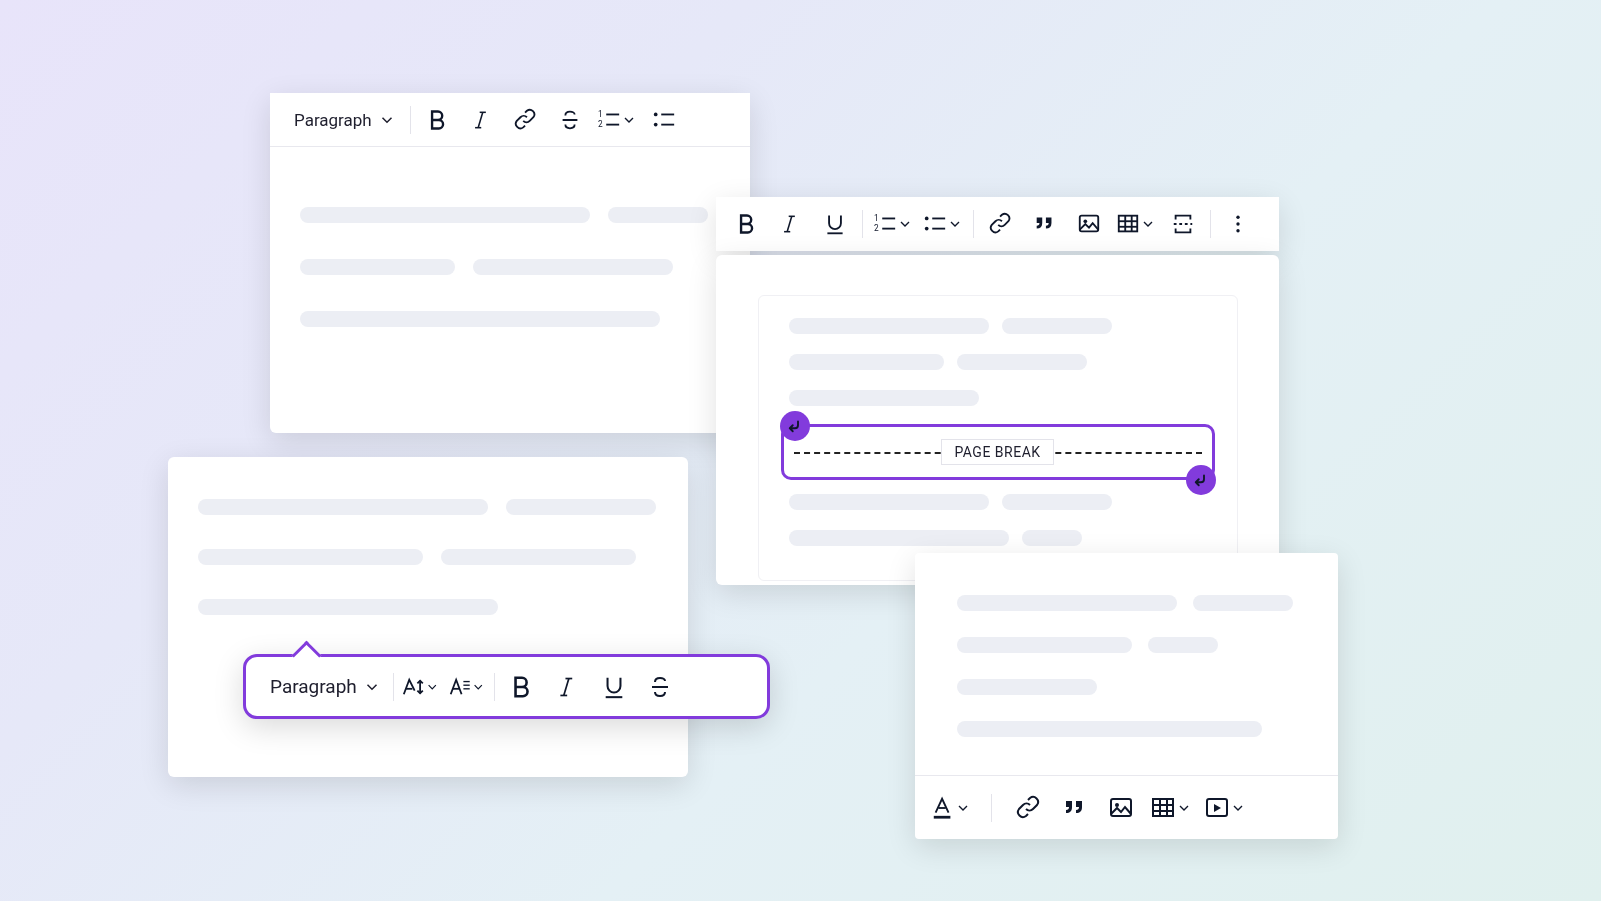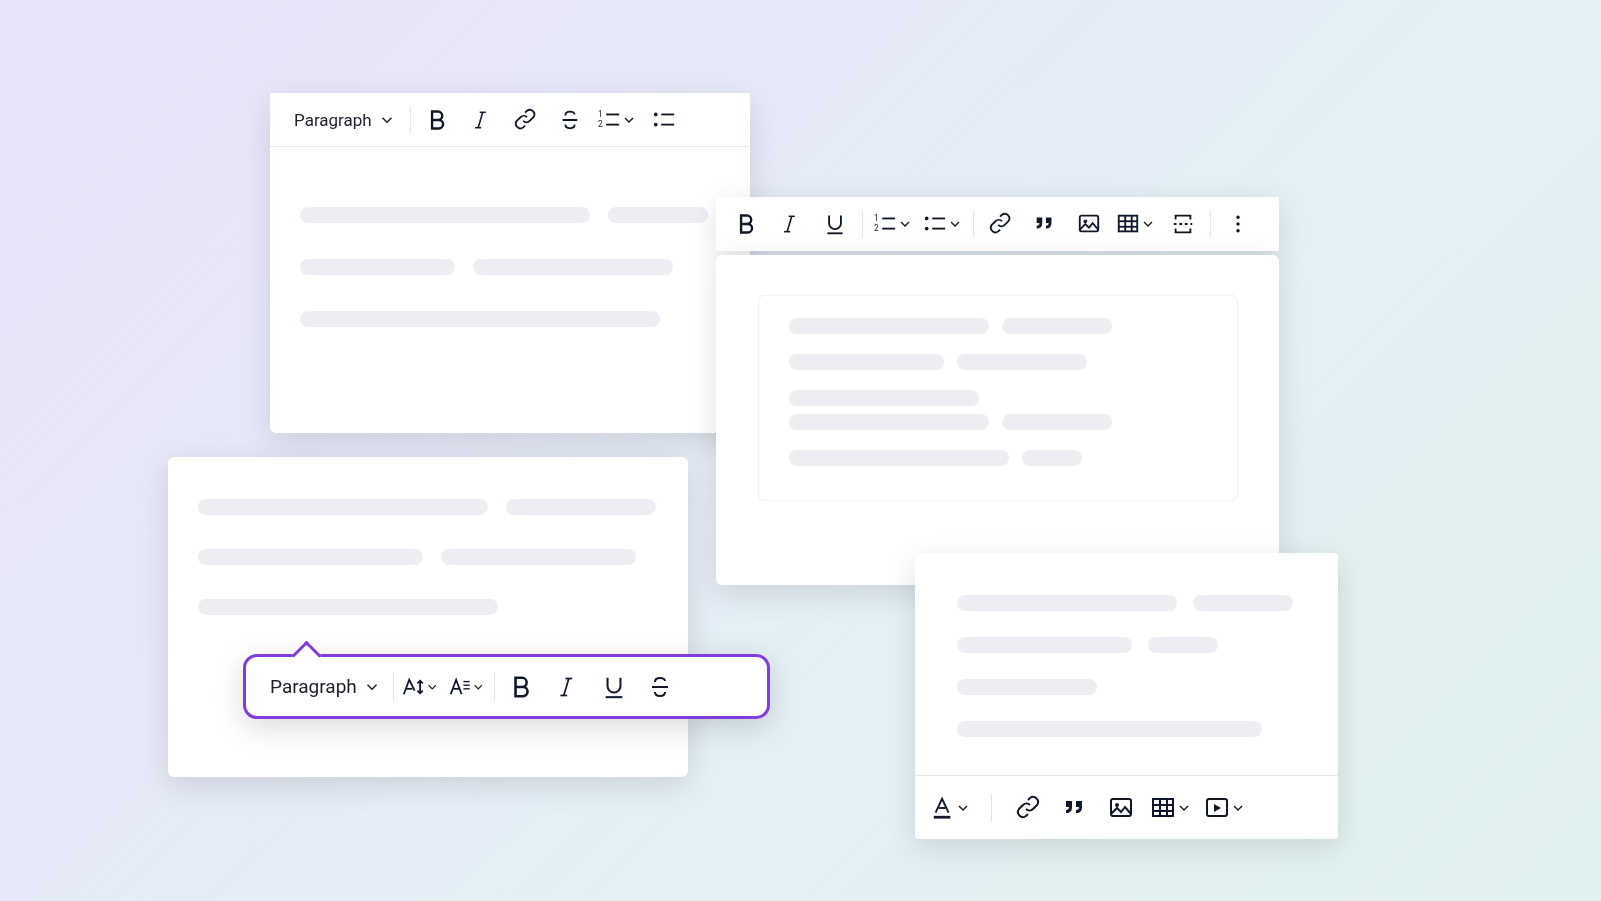--- a/index.html
+++ b/index.html
@@ -314,20 +314,34 @@
       </div>
   </div>
 </div>
 
 <div id="panelB-body">
   <div class="page-area">
     <div style="margin-bottom:16px"><span class="placeholder-line" style="width:200px"></span> <span class="placeholder-line" style="width:110px;margin-left:10px"></span></div>
     <div style="margin-bottom:16px"><span class="placeholder-line" style="width:155px"></span> <span class="placeholder-line" style="width:130px;margin-left:10px"></span></div>
     <div style="margin-bottom:4px"><span class="placeholder-line" style="width:190px"></span></div>
 
+    <div class="page-break-widget">
+      <div class="page-break-line"></div>
+      <div class="page-break-label">PAGE BREAK</div>
+      <div class="handle tl">
+          <svg width="18" height="18" viewBox="0 0 24 24">
+            <use href="#i-return"></use>
+          </svg>
+        </div>
+      <div class="handle br">
+          <svg width="18" height="18" viewBox="0 0 24 24">
+            <use href="#i-return"></use>
+          </svg>
+        </div>
+    </div>
 
     <div style="margin-bottom:16px"><span class="placeholder-line" style="width:200px"></span> <span class="placeholder-line" style="width:110px;margin-left:10px"></span></div>
     <div><span class="placeholder-line" style="width:220px"></span> <span class="placeholder-line" style="width:60px;margin-left:10px"></span></div>
   </div>
 </div>
 
 <div id="panelC" class="panel">
   <div class="content">
     <div class="row"><span class="placeholder-line" style="width:290px"></span> <span class="placeholder-line" style="width:150px;margin-left:14px"></span></div>
     <div class="row"><span class="placeholder-line" style="width:225px"></span> <span class="placeholder-line" style="width:195px;margin-left:14px"></span></div>

